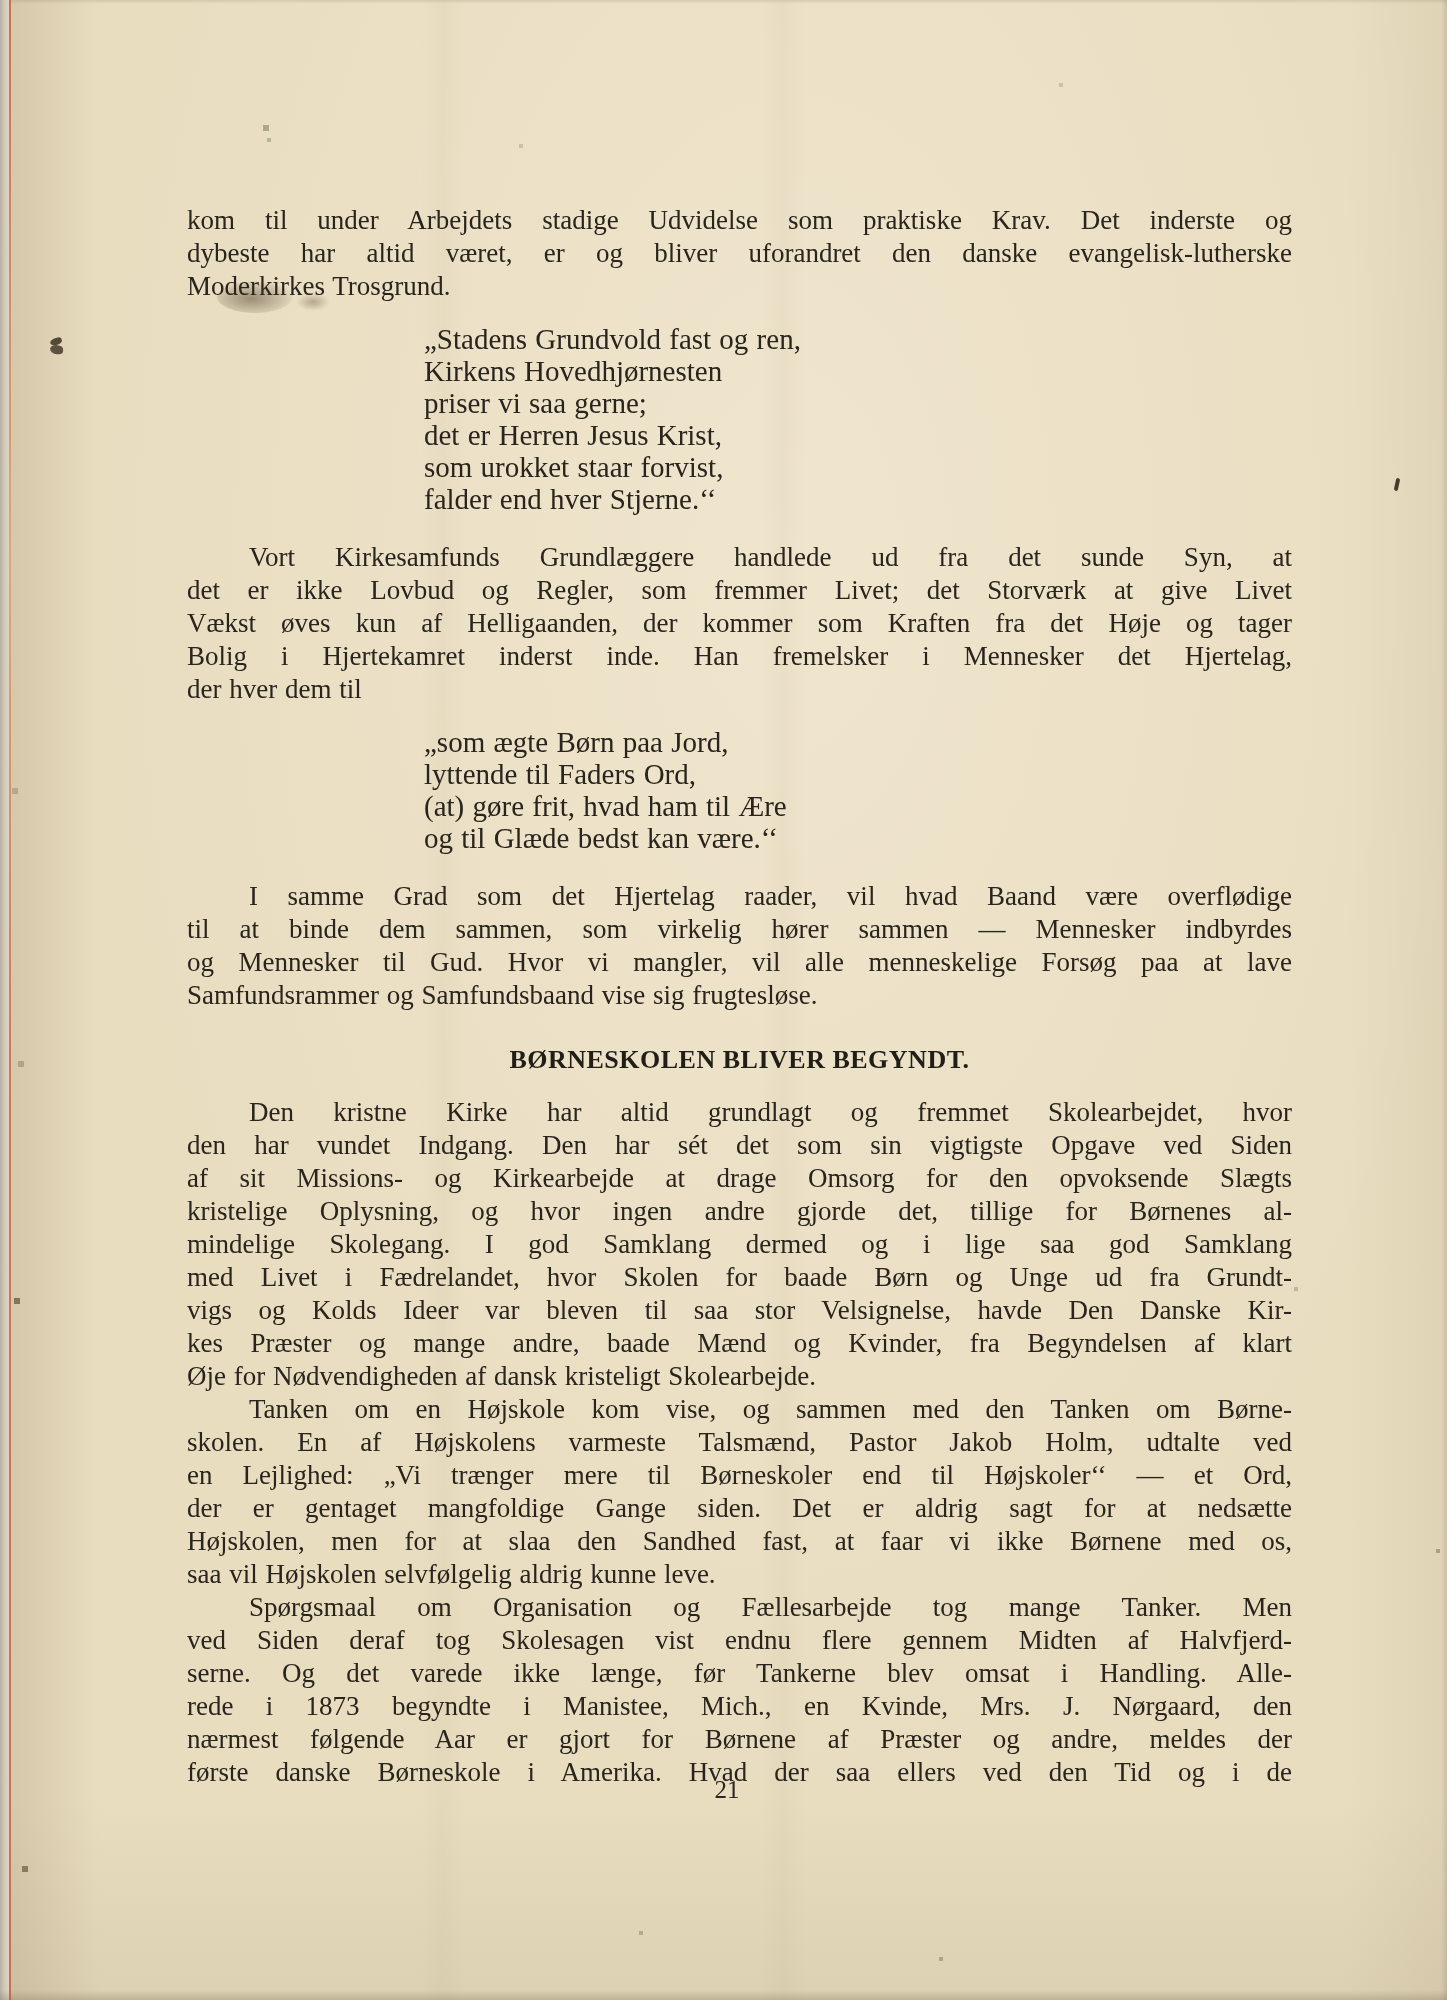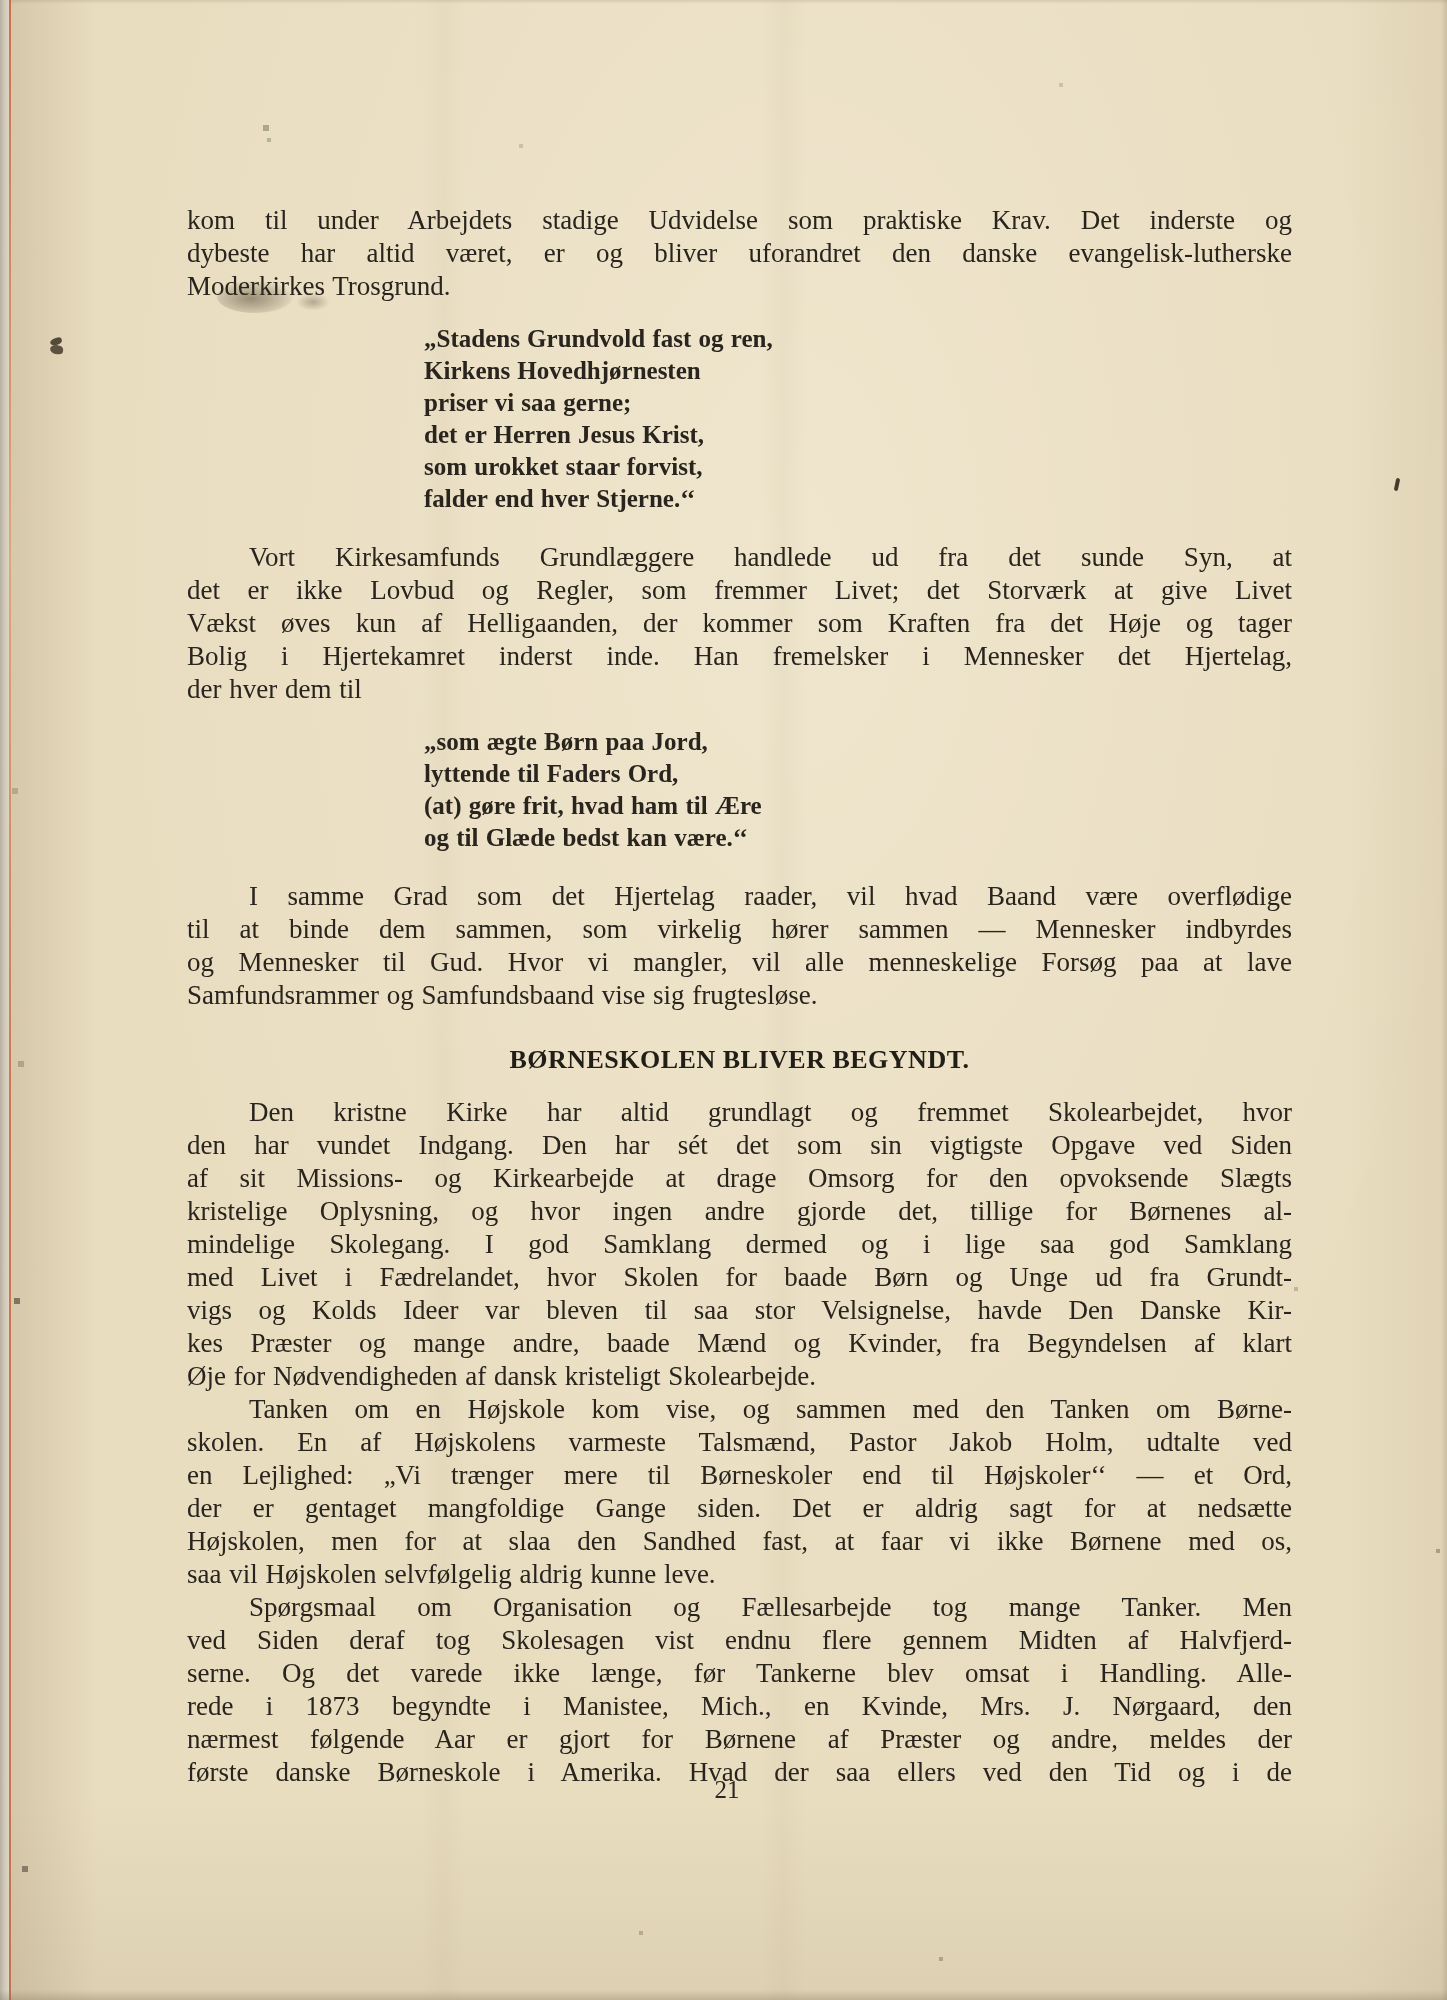--- a/index.html
+++ b/index.html
@@ -37,21 +37,21 @@
   .crease.c2 { left:760px; }
 
   
   .text-block { position:absolute; left:187px; top:204px; width:1105px; }
   .para { margin:0;font-family:Liberation Serif, serif; }
   .line { font-size:27px; line-height:33px; text-align:justify; text-align-last:justify;
           word-spacing:1px; }
   .line.last { text-align-last:left; }
   .para.indent .line.first { text-indent:62px; }
   .verse { margin:20px 0 26px 237px; }
-  .verse .line { font-size:25px; line-height:32px; text-align:right; text-align-last:left;font-weight:bold; }
+  .verse .line { font-size:29px; line-height:32px; text-align:right; text-align-last:left; }
   .heading { text-align:center; font-weight:bold; font-size:26px; line-height:40px;
              margin:28px 0 16px 0; letter-spacing:0.5px; color:#211e18; }
   .page-number { position:absolute; top:1776px; left:187px; width:1080px; text-align:center;
              font-size:25px; color:#2c2720; }
 
   
   .stain-a { position:absolute; left:217px; top:281px; width:76px; height:32px;
              background:radial-gradient(ellipse at 45% 55%, rgba(55,44,26,0.45), rgba(55,44,26,0.14) 55%, rgba(55,44,26,0) 75%);
              border-radius:50%; }
   .stain-b { position:absolute; left:296px; top:293px; width:34px; height:18px;

